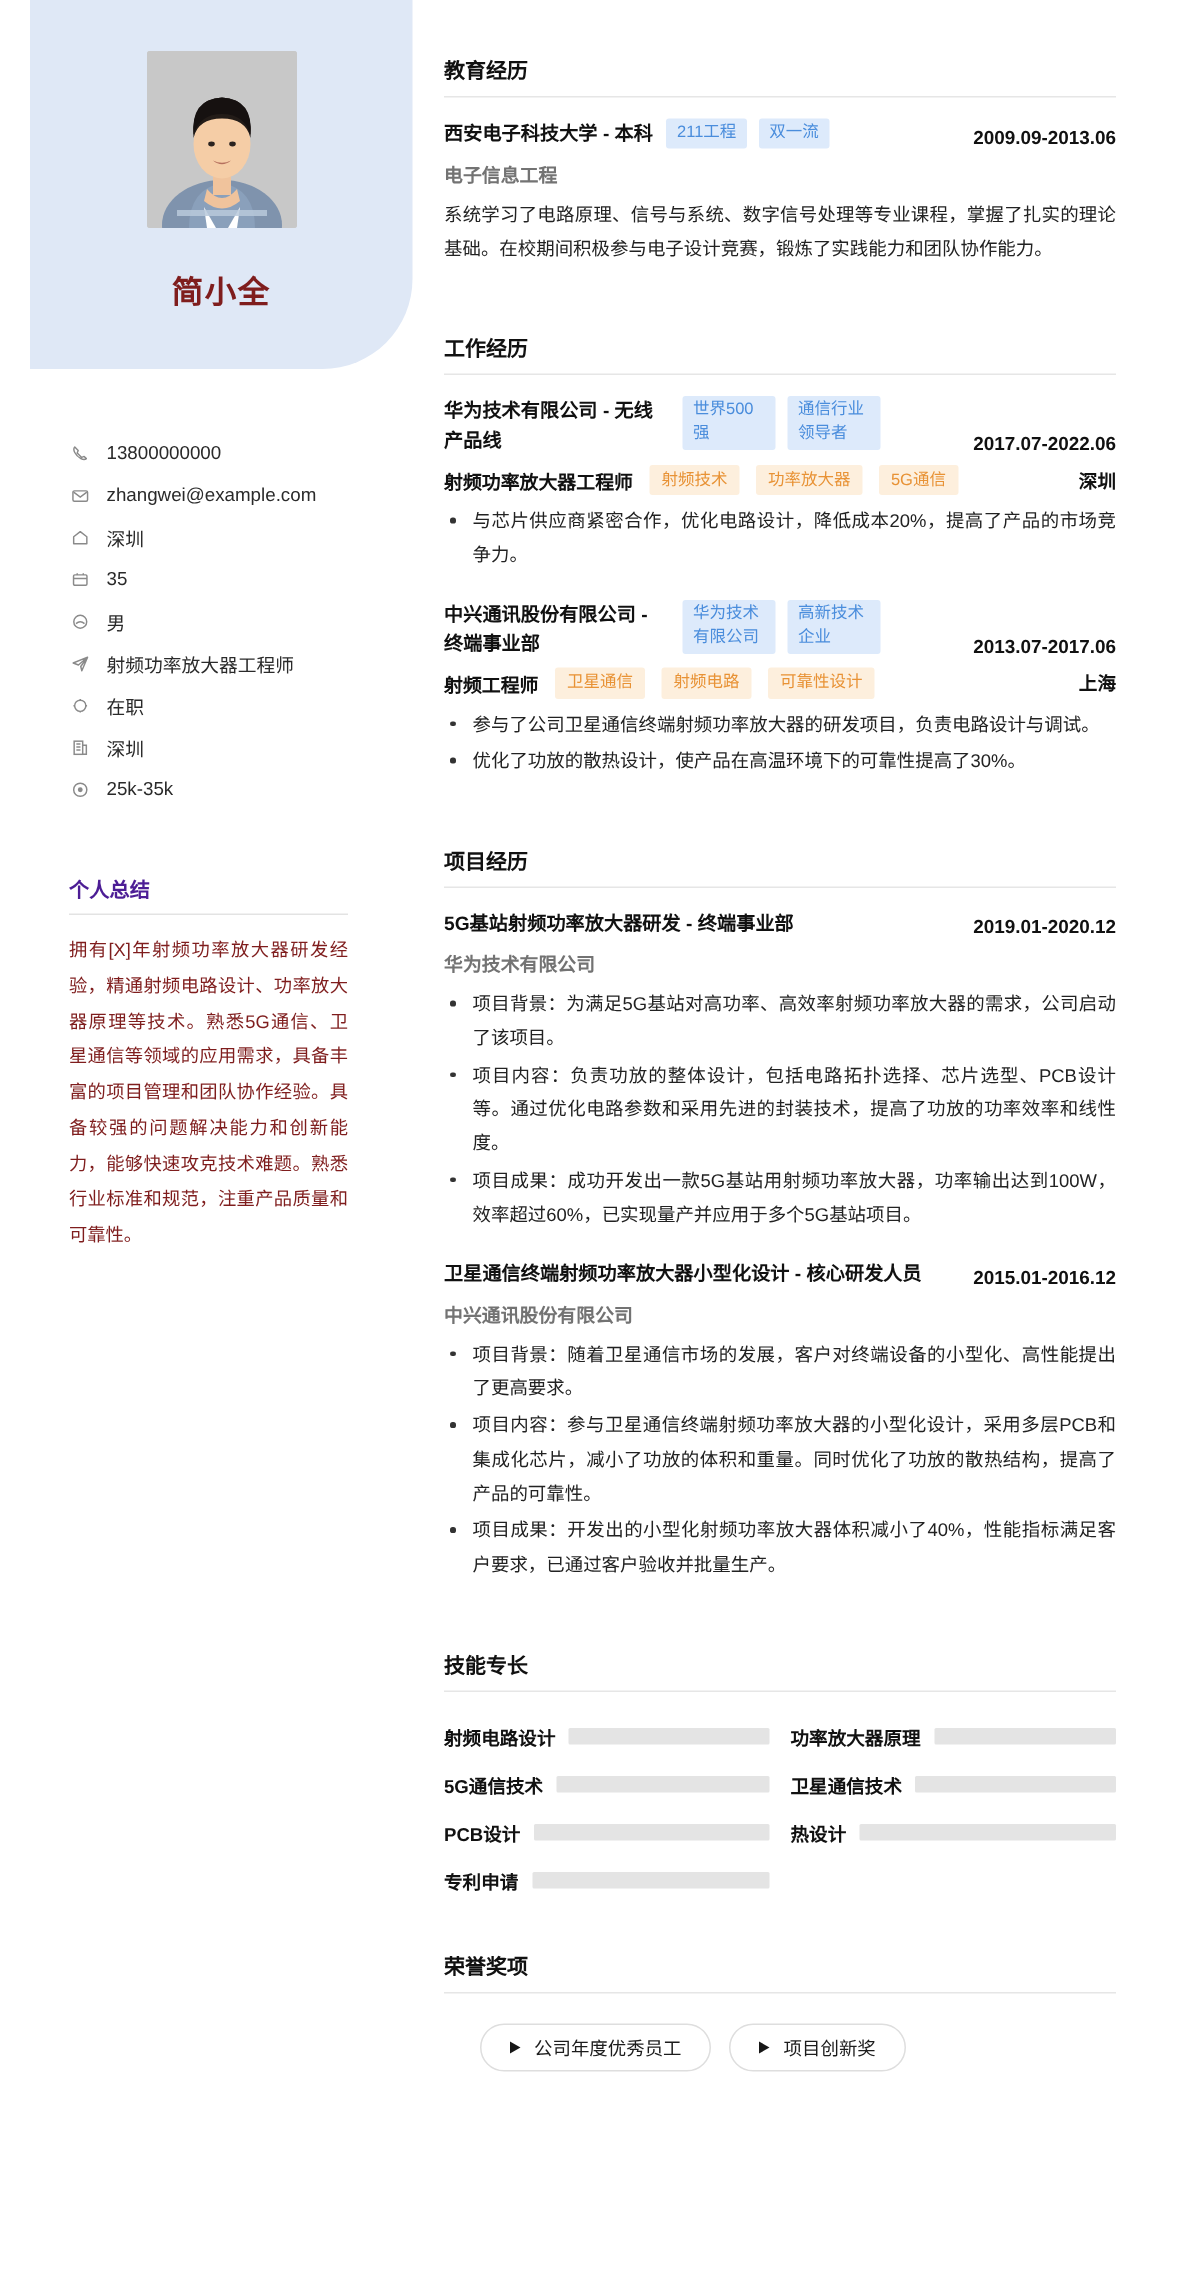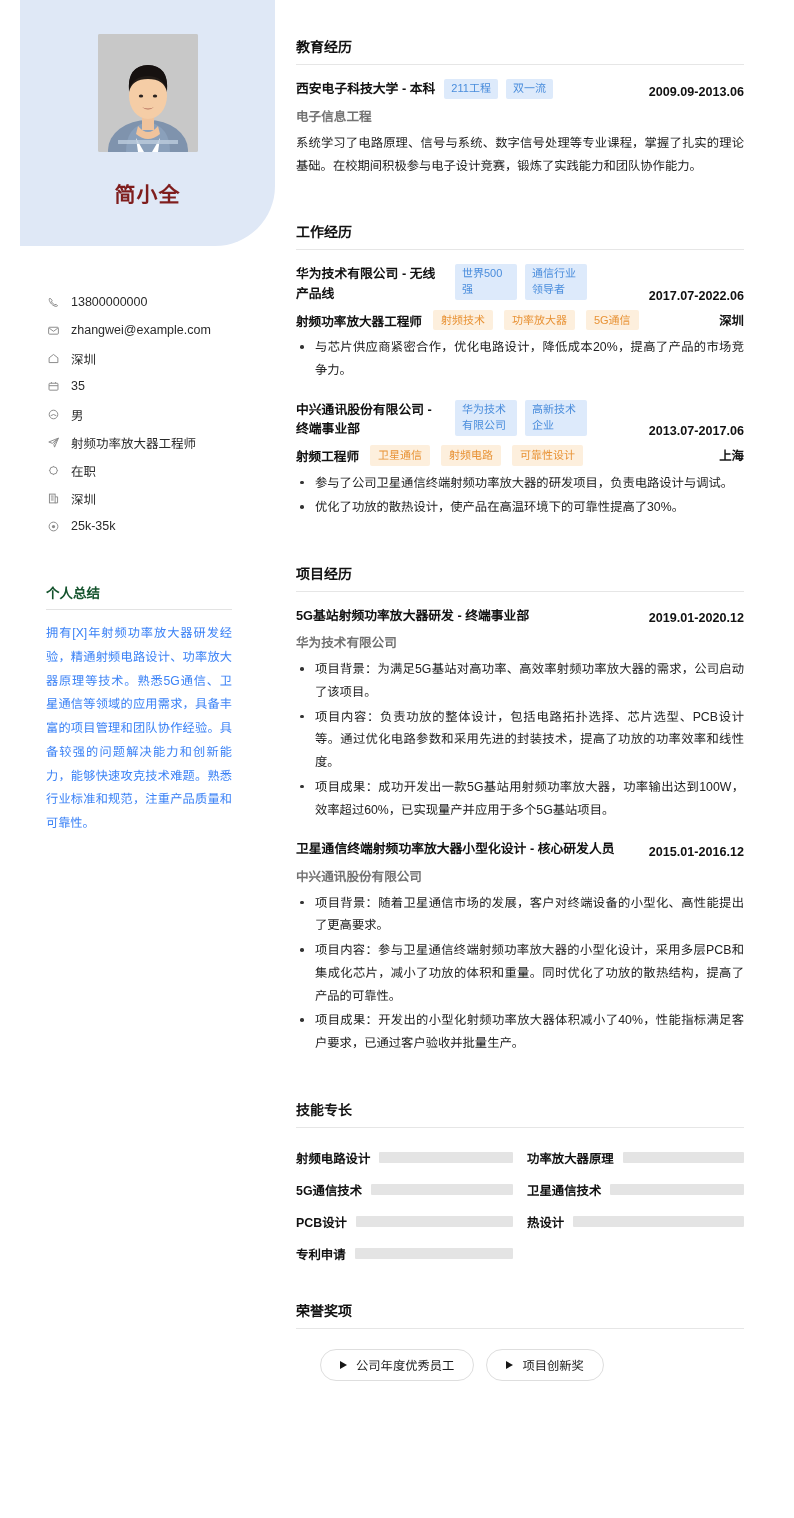--- a/index.html
+++ b/index.html
@@ -44,29 +44,29 @@
     gap:11px;
     height:28px;
     font-size:12.5px;
     color:#2a2a2a;
   }
   .ico { width:14px; height:14px; flex:0 0 14px; display:flex; align-items:center; justify-content:center; }
   .ico svg { width:13px; height:13px; display:block; }
 
   .side-sec { margin:42px 46px 0 46px; width:186px; }
   .side-sec-title {
-    font-size:13.5px; font-weight:700; color:#14532d;
+    font-size:13.5px; font-weight:700; color:#4c1d95;
     padding-bottom:7px;
     border-bottom:1px solid #e3e3e3;
   }
   .side-sec-body {
     margin-top:12px;
     font-size:12.2px;
     line-height:1.95;
-    color:#3b82f6;
+    color:#7f1d1d;
     text-align:justify;
   }
 
   
   .main { flex:1; padding:36px 50px 30px 12px; }
   .section { margin-bottom:4px; }
   .sec-title {
     font-size:14px; font-weight:700; color:#111;
     padding-bottom:8px;
     border-bottom:1px solid #e6e6e6;

